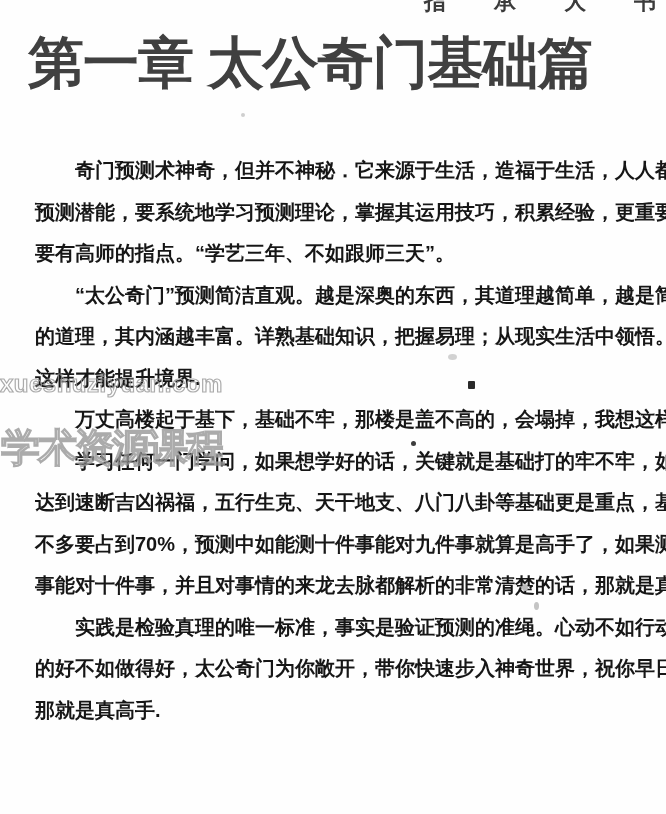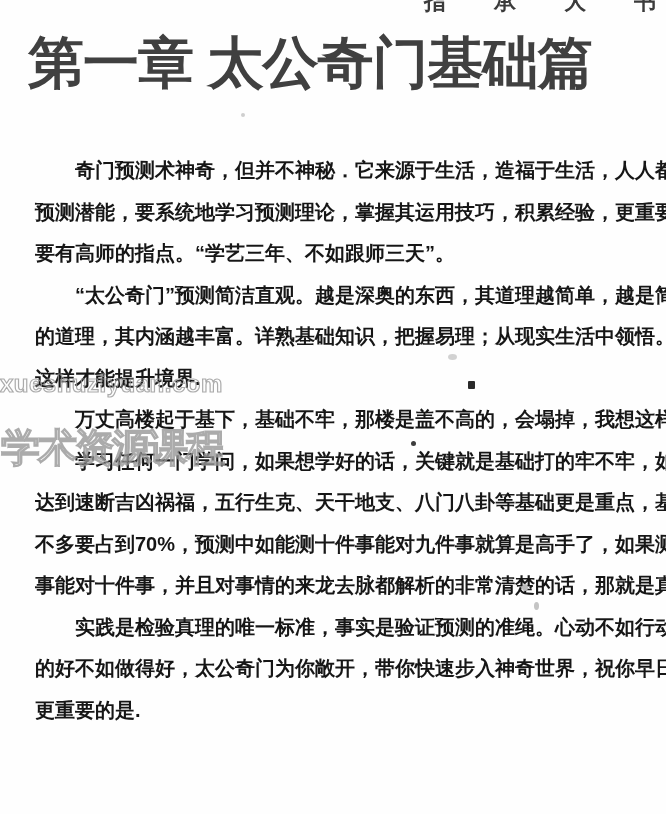--- a/index.html
+++ b/index.html
@@ -104,21 +104,21 @@
       <div class="line first">“太公奇门”预测简洁直观。越是深奥的东西，其道理越简单，越是简单</div>
       <div class="line">的道理，其内涵越丰富。详熟基础知识，把握易理；从现实生活中领悟。只有</div>
       <div class="line end">这样才能提升境界.</div>
       <div class="line first">万丈高楼起于基下，基础不牢，那楼是盖不高的，会塌掉，我想这样的道</div>
       <div class="line first">学习任何一门学问，如果想学好的话，关键就是基础打的牢不牢，如果想</div>
       <div class="line">达到速断吉凶祸福，五行生克、天干地支、八门八卦等基础更是重点，基础差</div>
       <div class="line">不多要占到70%，预测中如能测十件事能对九件事就算是高手了，如果测十件</div>
       <div class="line">事能对十件事，并且对事情的来龙去脉都解析的非常清楚的话，那就是真高手，</div>
       <div class="line first">实践是检验真理的唯一标准，事实是验证预测的准绳。心动不如行动，说</div>
       <div class="line">的好不如做得好，太公奇门为你敞开，带你快速步入神奇世界，祝你早日登上</div>
-      <div class="line end">更重要的是.</div>
+      <div class="line end">那就是真高手.</div>
     </div>
 
   <div class="watermark wm-url">xueshuziyuan.com</div>
 
   <div class="watermark wm-cn">学术资源课程</div>
 
   <div class="speck s1"></div>
   <div class="speck s2"></div>
   <div class="speck s3"></div>
   <div class="speck s4"></div>

